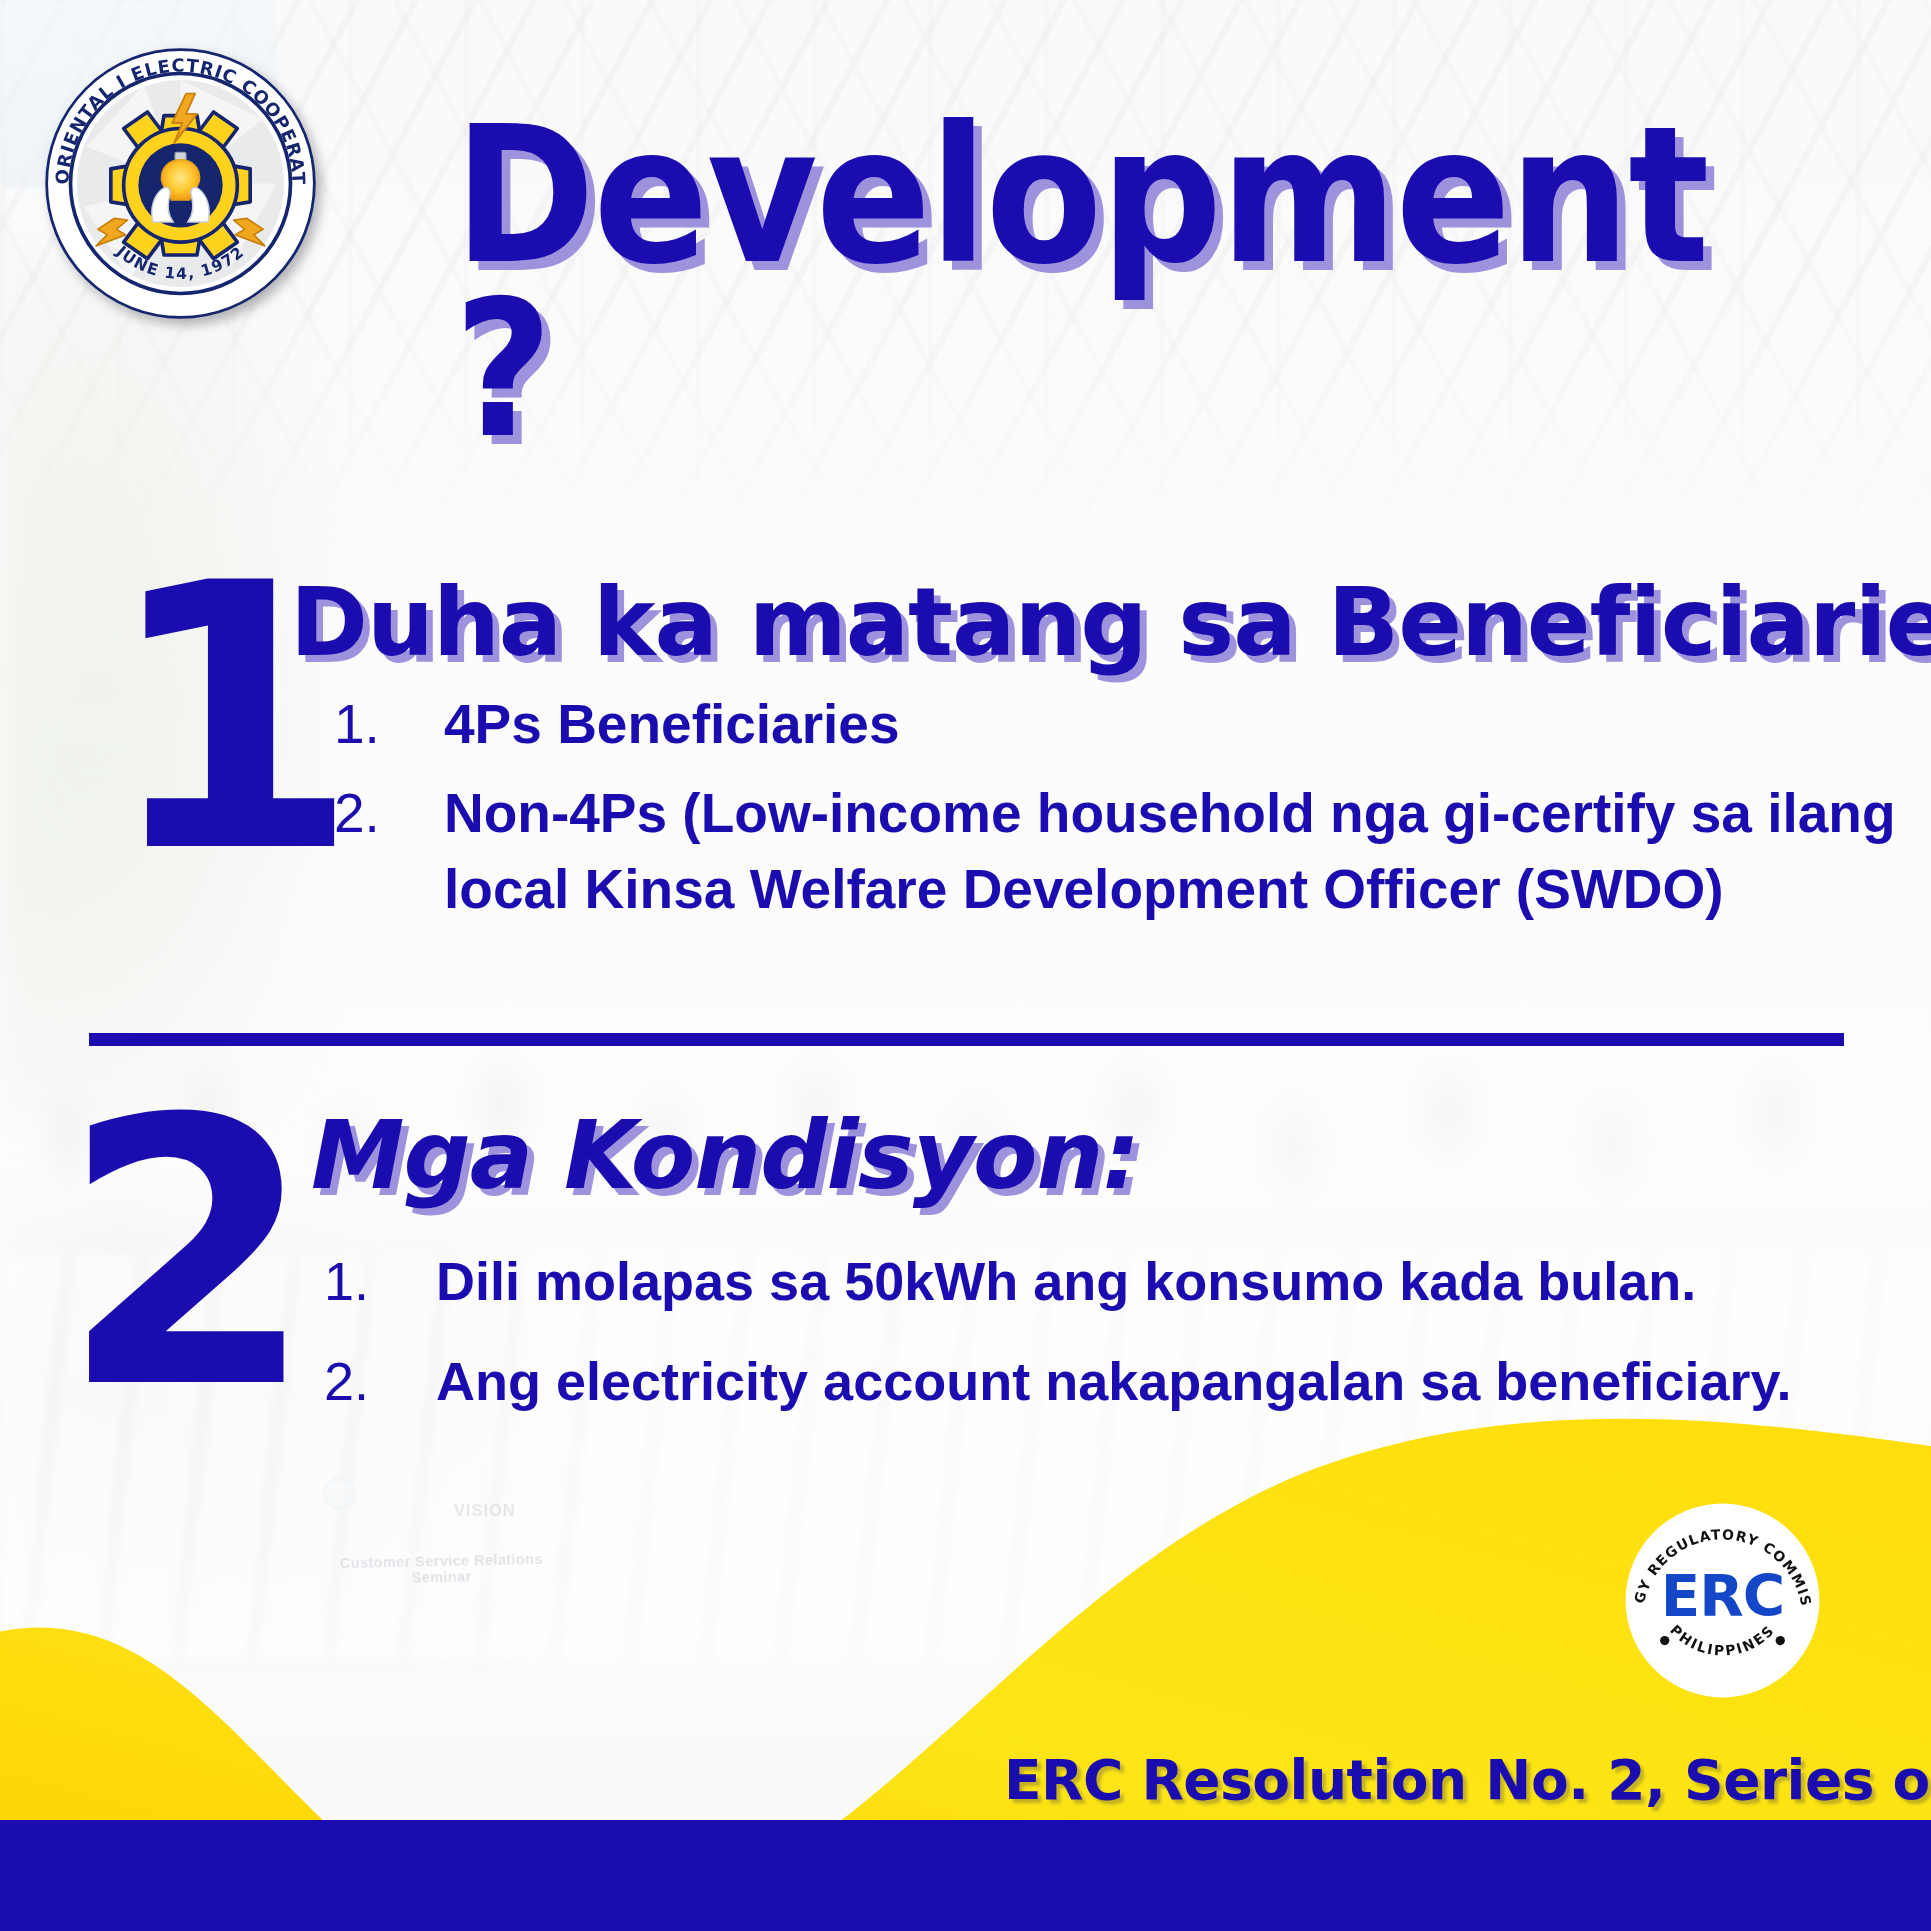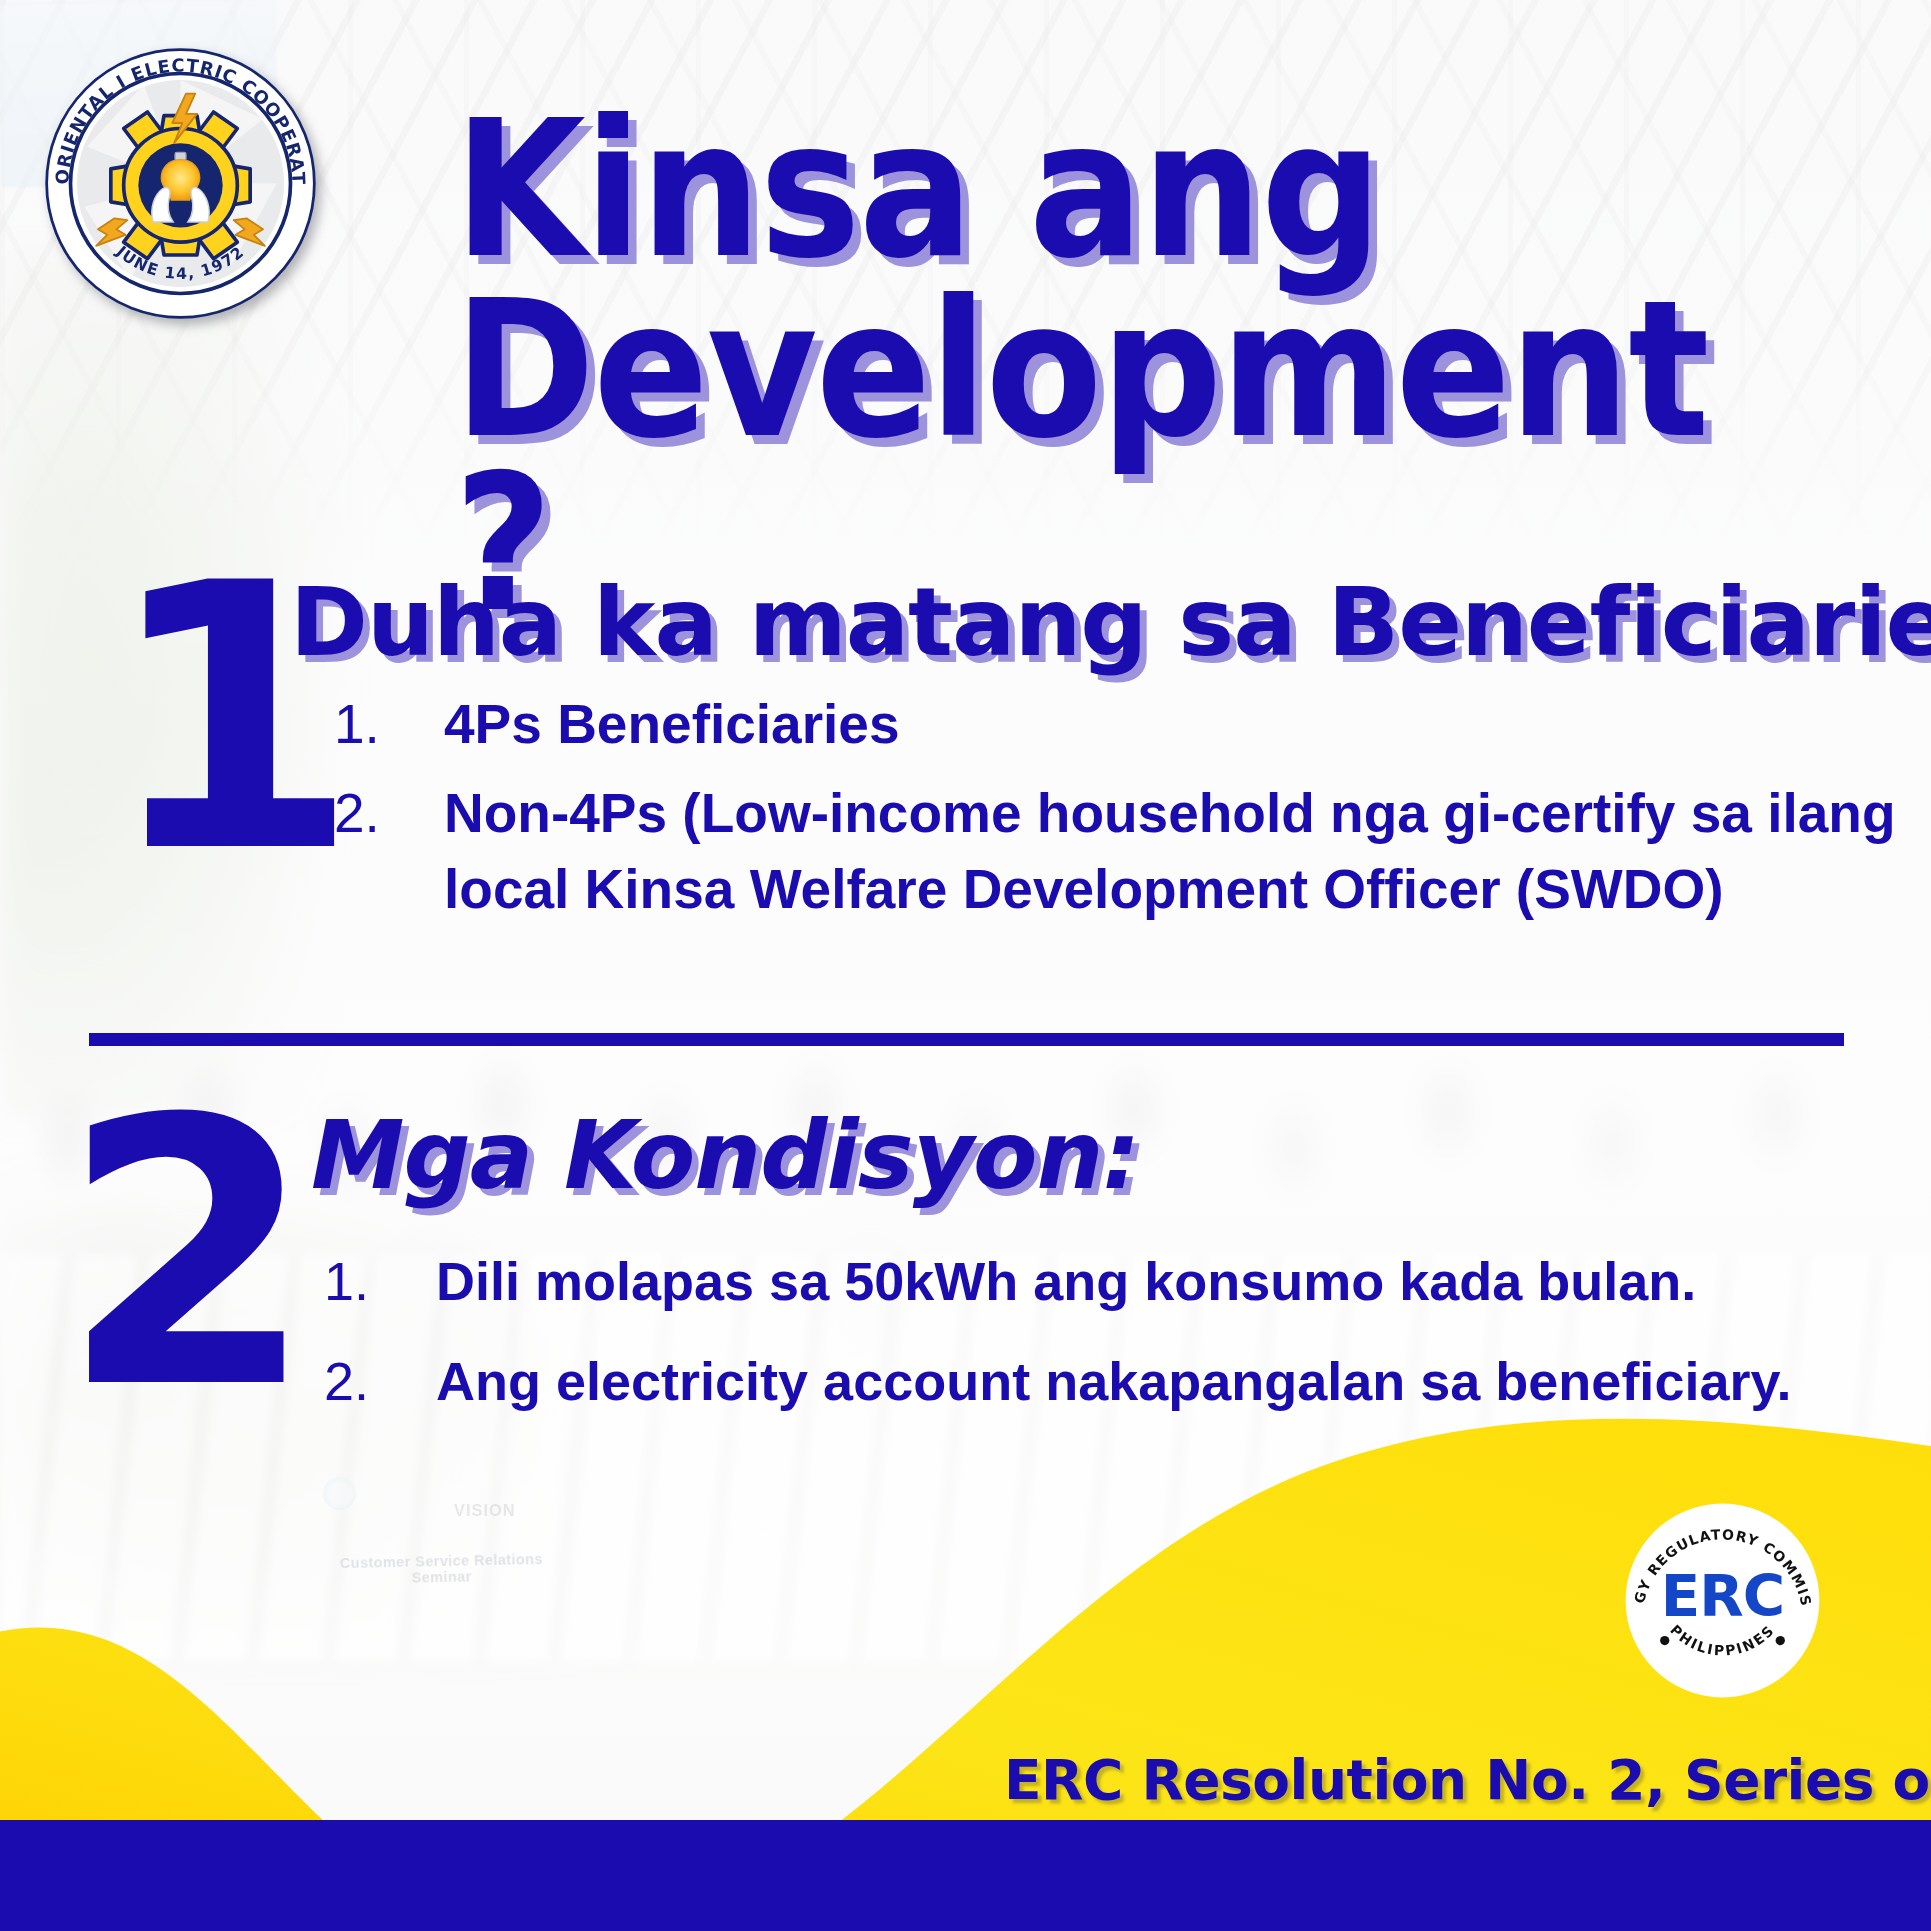--- a/index.html
+++ b/index.html
@@ -254,21 +254,20 @@
 
     <text font-family="DejaVu Sans, sans-serif" font-size="19.5" font-weight="700" fill="#15256E" letter-spacing="1.1">
       <textPath href="#arcTop" startOffset="50%" text-anchor="middle">NEGROS ORIENTAL I ELECTRIC COOPERATIVE, INC.</textPath>
     </text>
     <text font-family="DejaVu Sans, sans-serif" font-size="17" font-weight="700" fill="#15256E" letter-spacing="1.6">
       <textPath href="#arcBot" startOffset="50%" text-anchor="middle">JUNE 14, 1972</textPath>
     </text>
   </svg>
 
   <div class="title">
-    <span>Kinsa ang</span>
     <span class="l2">Development ?</span>
   </div>
 
   <div class="num" id="num1">1</div>
   <div class="sec-head" id="head1">Duha ka matang sa Beneficiaries:</div>
   <ul class="olist" id="list1">
     <li>
       <span class="mk">1.</span>
       <span class="txt">4Ps Beneficiaries</span>
     </li>

